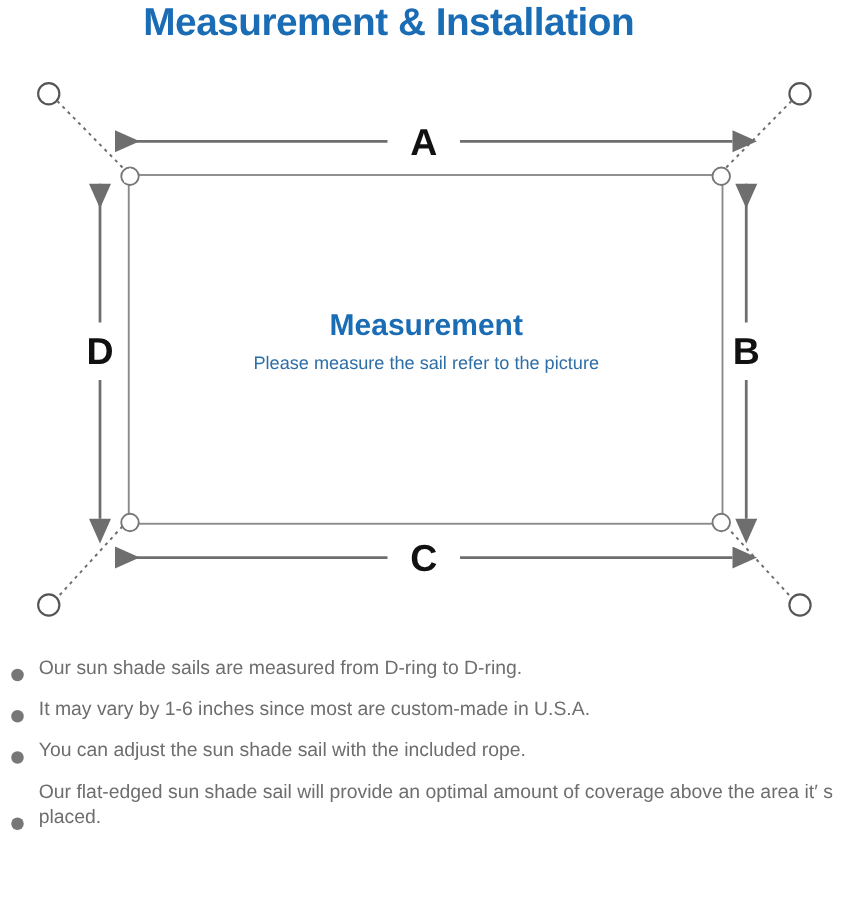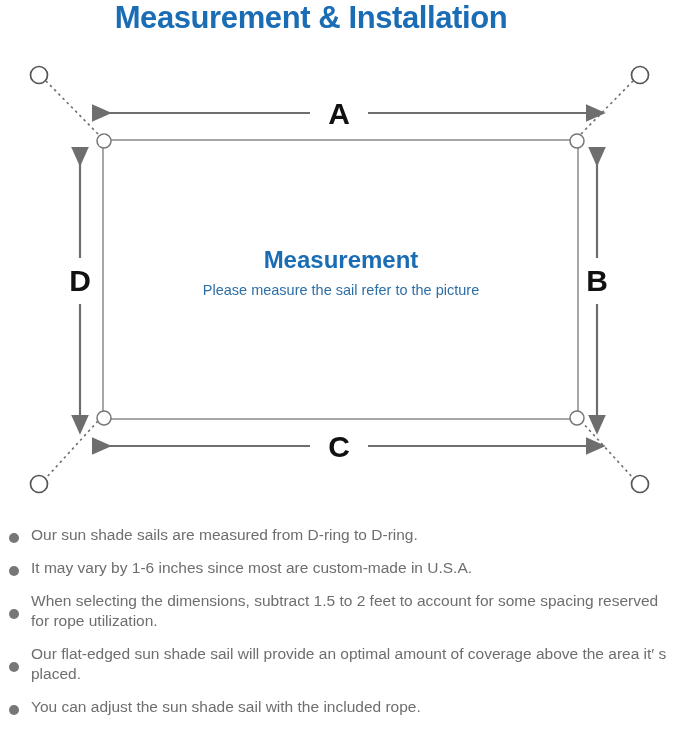--- a/index.html
+++ b/index.html
@@ -40,21 +40,21 @@
     height: 470px;
   }
   .notes {
     position: absolute;
     top: 525px;
     left: 0;
     width: 679px;
   }
   .note-row {
     display: flex;
-    align-items: center;
+    align-items: flex-end;
     margin-bottom: 13px;
     padding-left: 9px;
     padding-right: 0;
   }
   .note-bullet {
     flex: 0 0 auto;
     width: 10px;
     height: 10px;
     border-radius: 50%;
     background: #777777;
@@ -164,25 +164,21 @@
     <div class="note-row">
       <span class="note-bullet"></span>
       <span class="note-text">Our sun shade sails are measured from D-ring to D-ring.</span>
     </div>
     <div class="note-row">
       <span class="note-bullet"></span>
       <span class="note-text">It may vary by 1-6 inches since most are custom-made in U.S.A.</span>
     </div>
     <div class="note-row">
       <span class="note-bullet"></span>
-      <span class="note-text">When selecting the dimensions, subtract 1.5 to 2 feet to account for some spacing reserved for rope utilization.</span>
+      <span class="note-text">You can adjust the sun shade sail with the included rope.</span>
     </div>
     <div class="note-row">
       <span class="note-bullet"></span>
       <span class="note-text">Our flat-edged sun shade sail will provide an optimal amount of coverage above the area it′ s placed.</span>
-    </div>
-    <div class="note-row">
-      <span class="note-bullet"></span>
-      <span class="note-text">You can adjust the sun shade sail with the included rope.</span>
     </div>
   </div>
 
 </div>
 
 </body></html>

